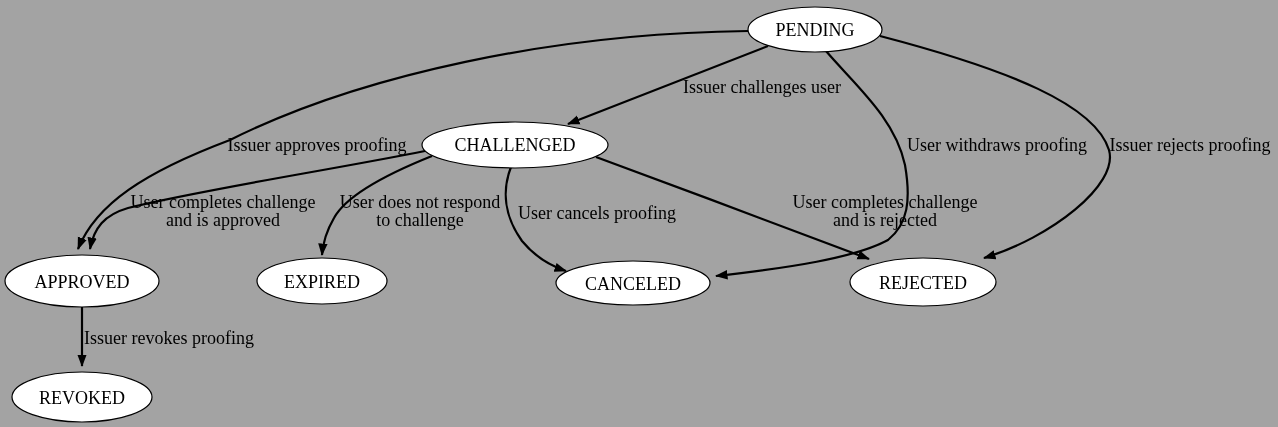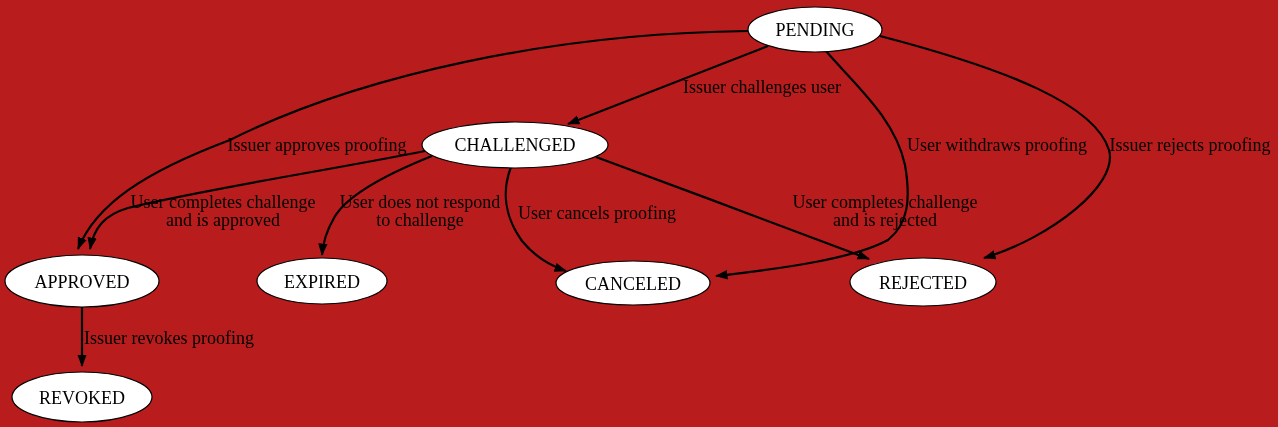--- a/index.html
+++ b/index.html
@@ -4,21 +4,21 @@
 <style>
   html, body {
     margin: 0;
     padding: 0;
     background: #ffffff;
   }
   .diagram-wrap {
     position: relative;
     width: 1278px;
     height: 427px;
-    background: #b91c1c;
+    background: #a3a3a3;
     overflow: hidden;
   }
   svg {
     display: block;
     font-family: "Liberation Serif", "DejaVu Serif", serif;
   }
   .edge-path {
     fill: none;
     stroke: #000000;
     stroke-width: 2.2px;

